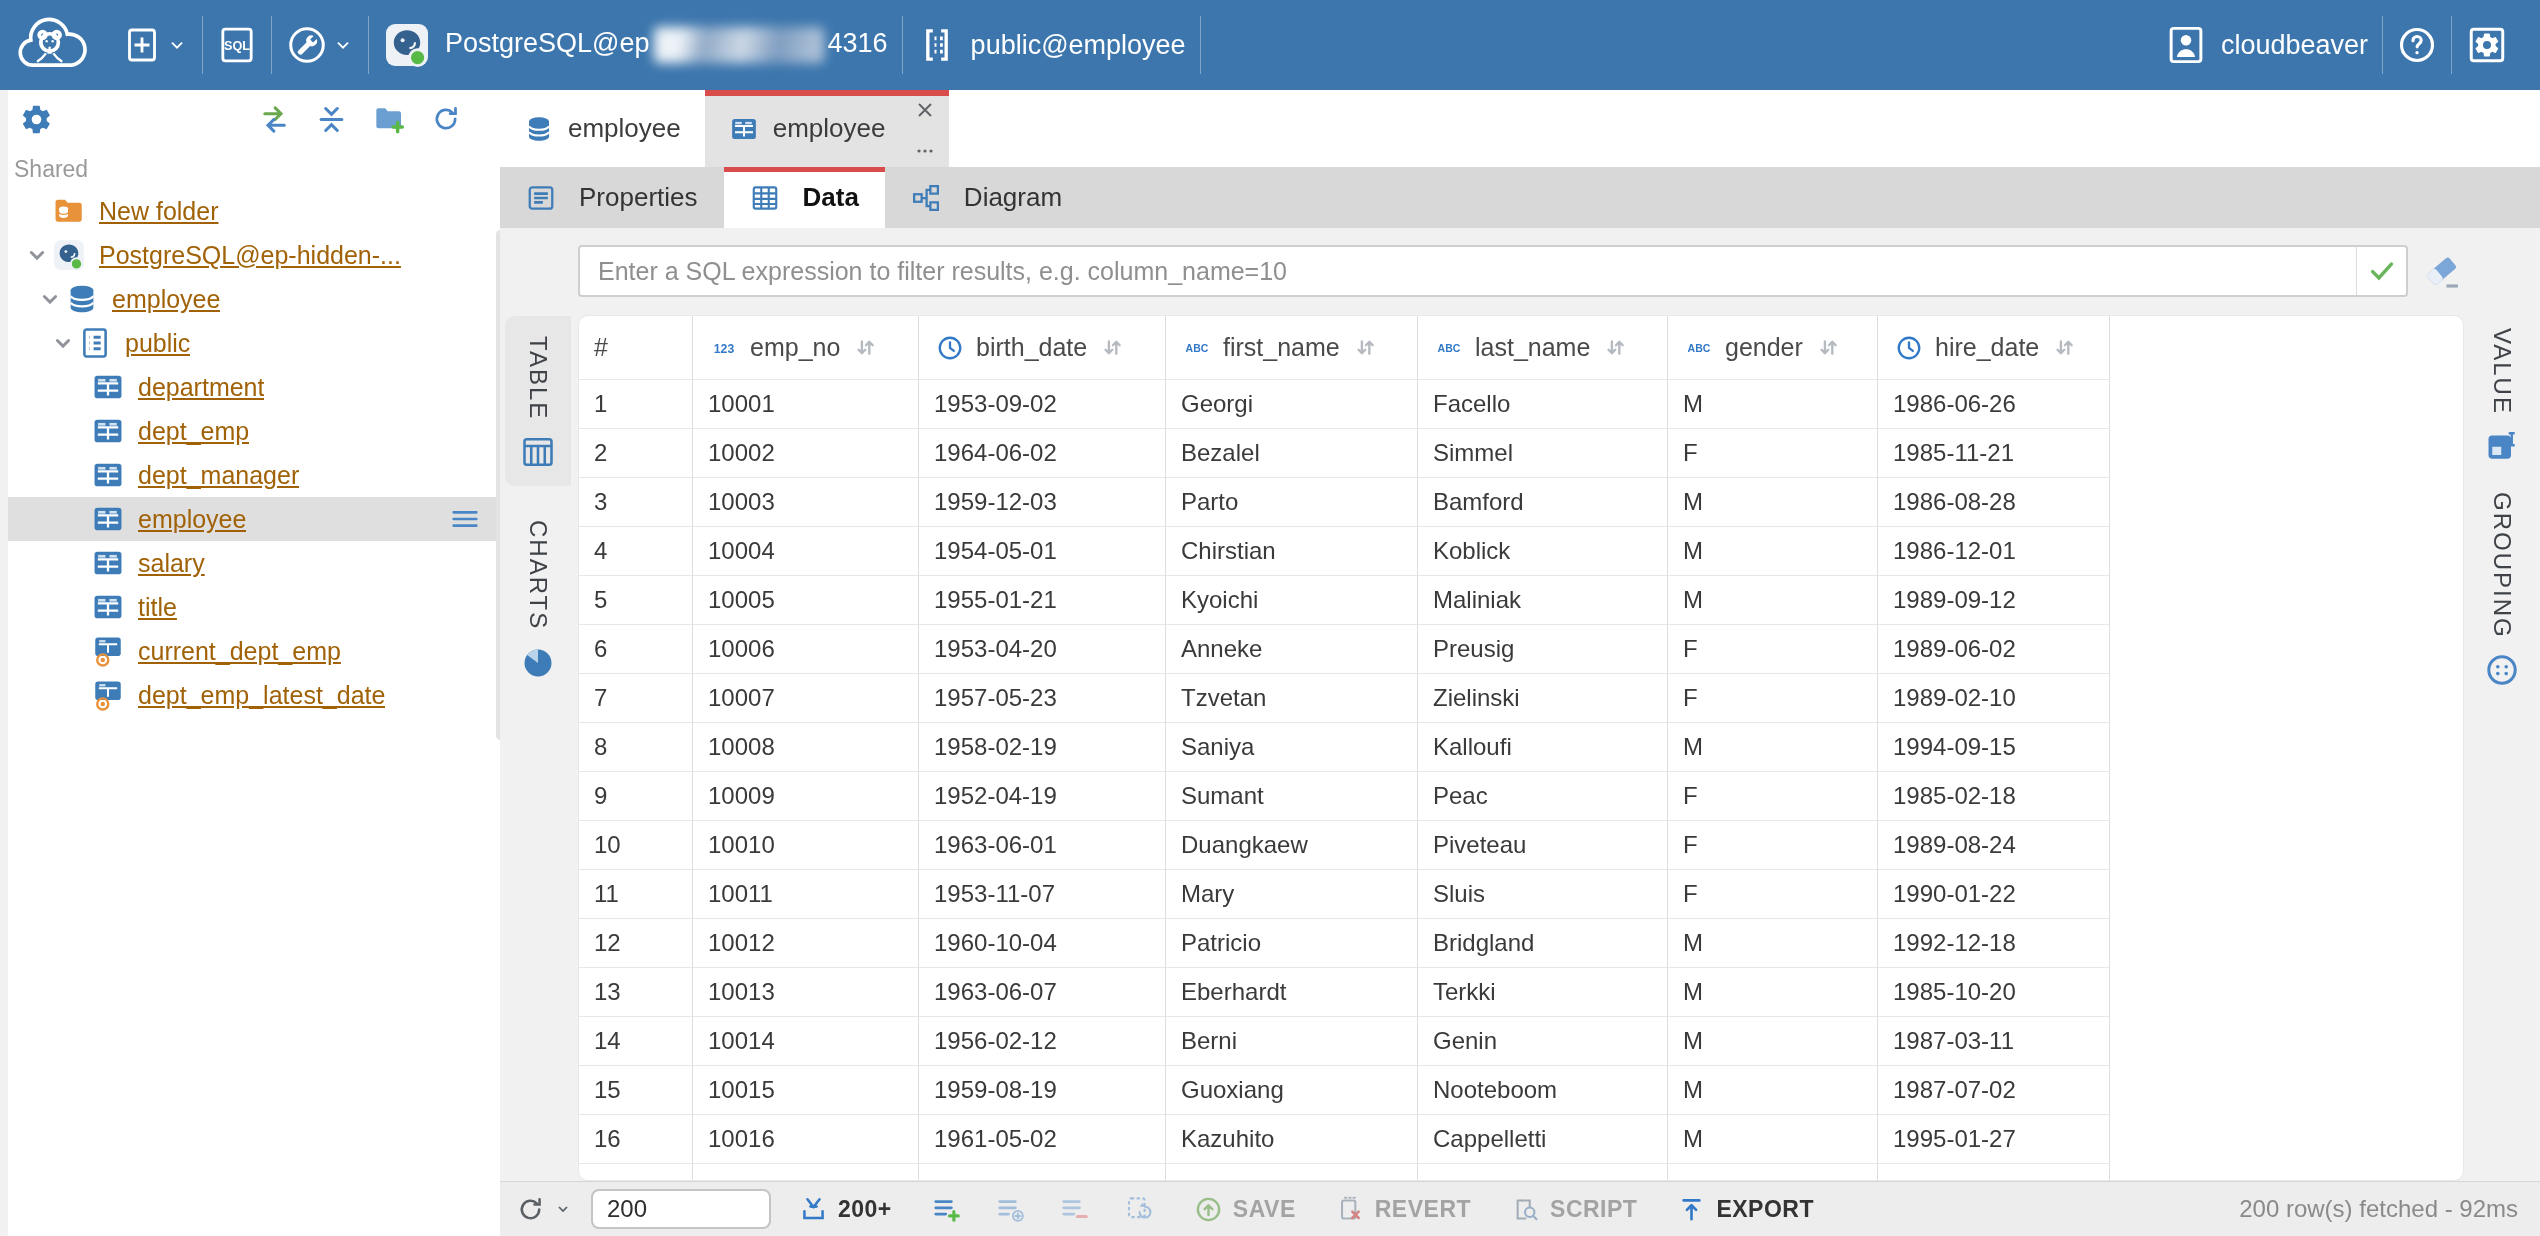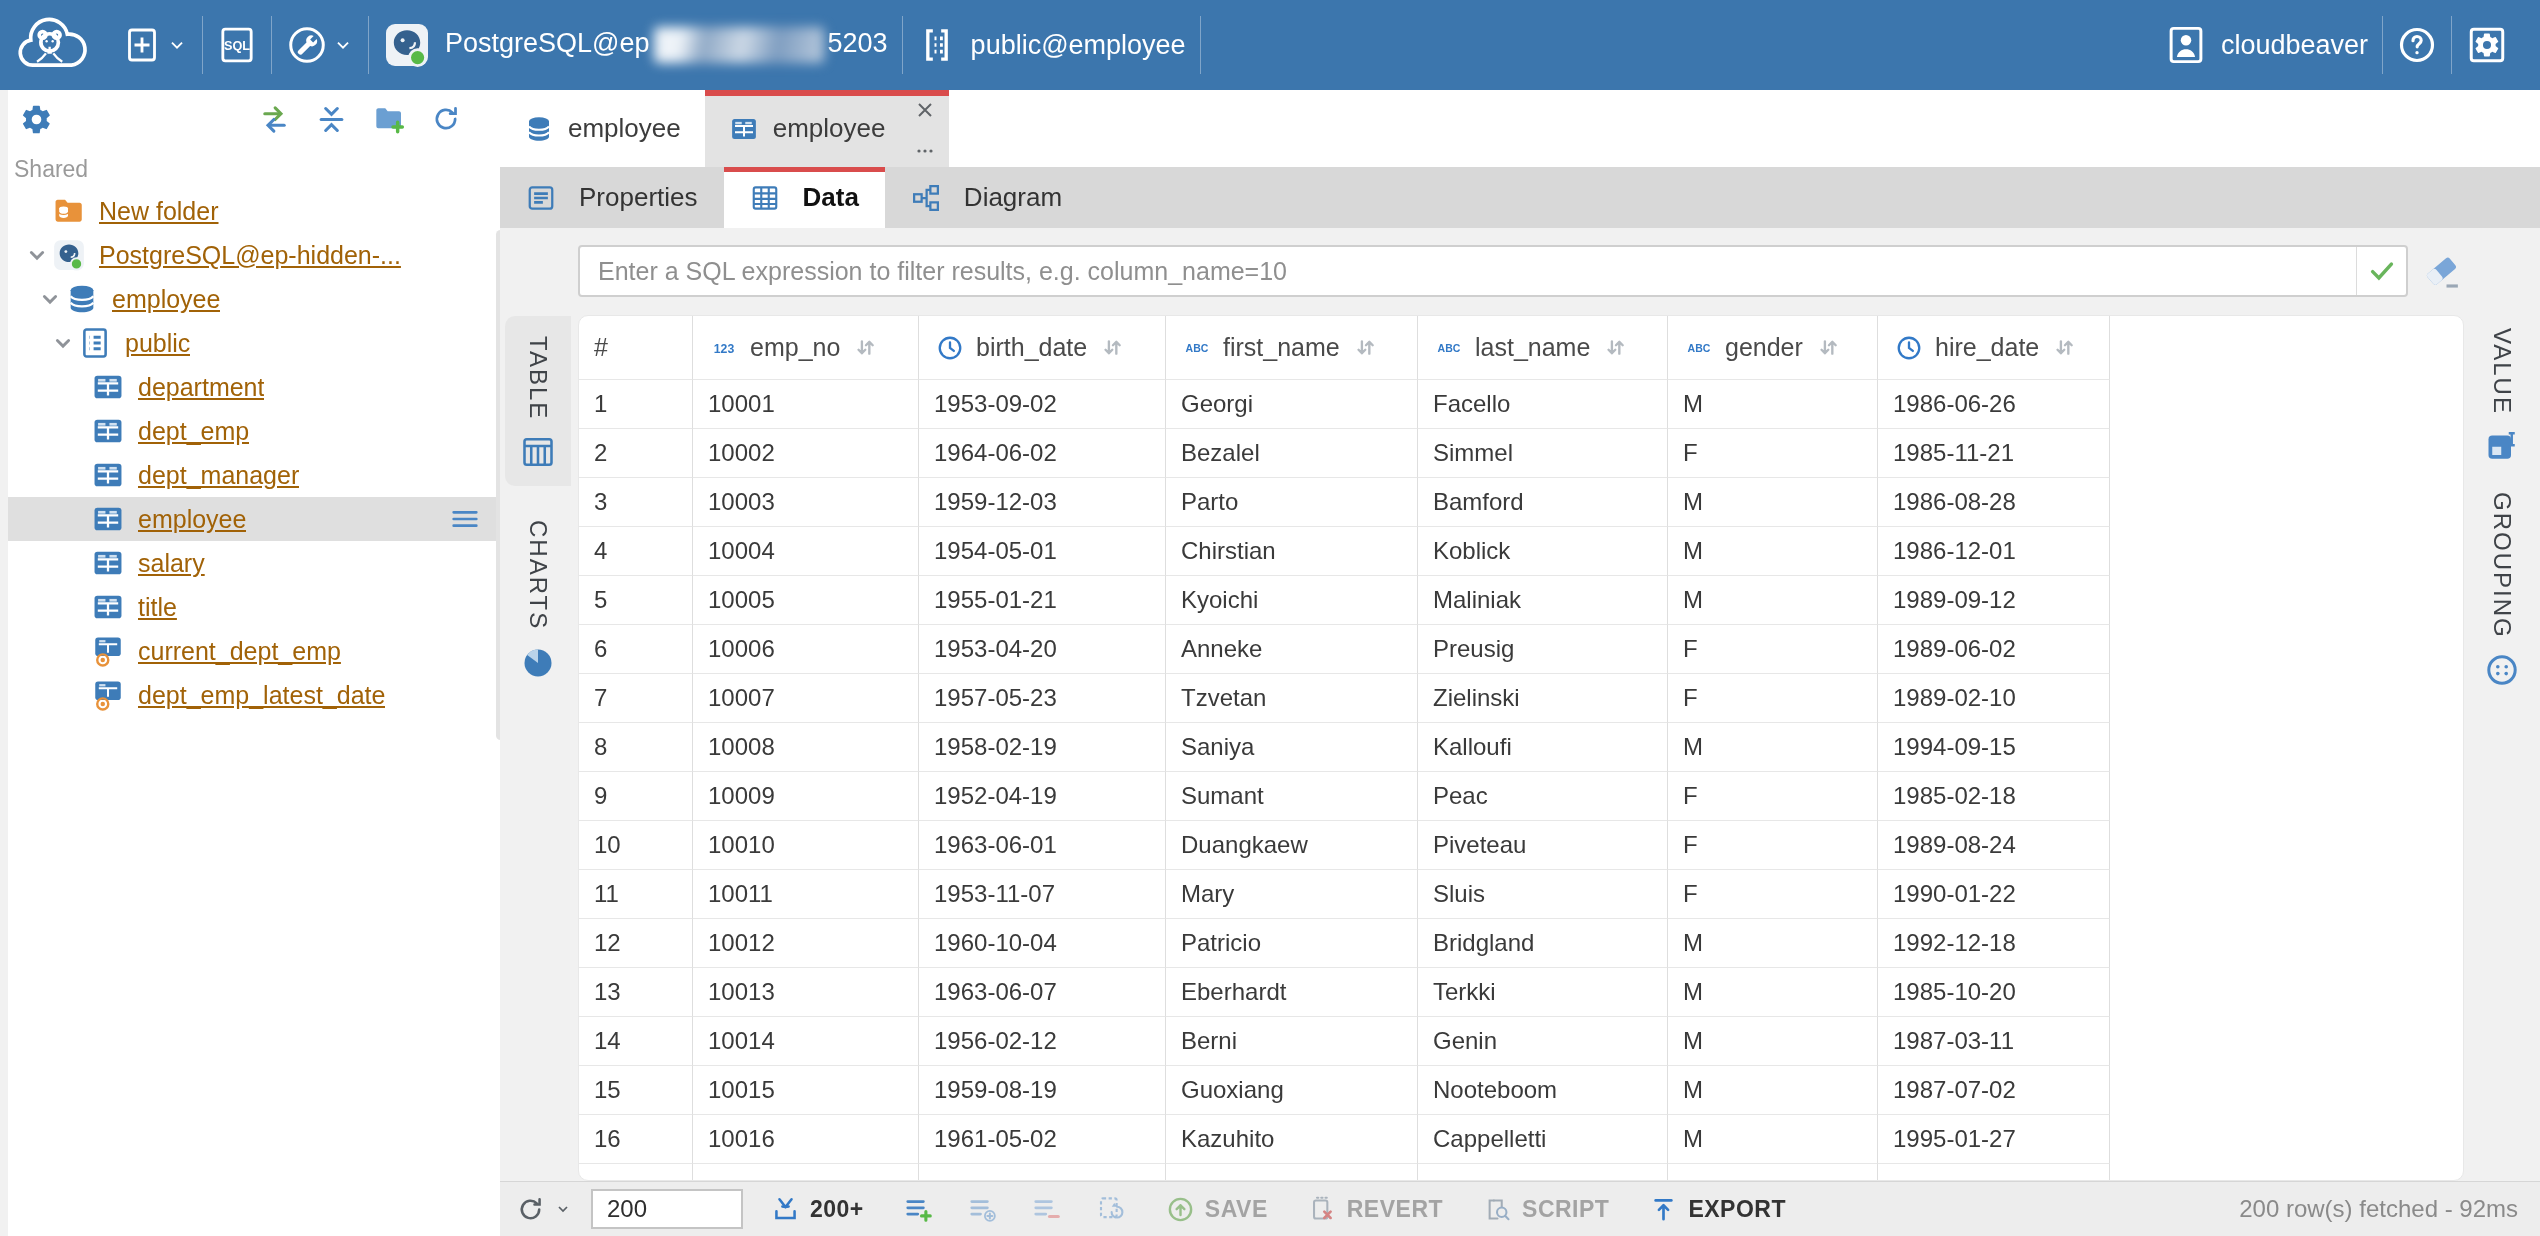--- a/index.html
+++ b/index.html
@@ -95,21 +95,21 @@
   .type-ico { width:32px; height:28px; }
   .sort-ico { width:27px; height:27px; margin-left:2px; }
 
   
   .bottom-bar { position:absolute; left:0; right:0; bottom:0; height:55px; background:#ededed;
     border-top:1px solid #d6d6d6; display:flex; align-items:center; padding-left:16px; }
   .tb-item { display:flex; align-items:center; gap:10px; cursor:pointer; flex:none; }
   .tb-item .icon { width:29px; height:29px; }
   .tb-label { font-size:23px; font-weight:bold; letter-spacing:.5px; color:#333; }
   .tb-item.disabled .tb-label { color:#a3a3a3; }
-  .fetch-input { width:152px; height:40px; border:2px solid #c4c4c4; border-radius:0;
+  .fetch-input { width:180px; height:40px; border:2px solid #c4c4c4; border-radius:8px;
     font-size:24px; padding:0 14px; color:#2e2e2e; font-family:"Liberation Sans",sans-serif; outline:none; background:#fff; }
   .status-text { position:absolute; right:22px; font-size:24px; color:#8a8a8a; }.gap20{width:20px;flex:none}.gap28{width:28px;flex:none}
   .gap34{width:34px;flex:none}.gap40{width:40px;flex:none}
 </style>
 </head>
 <body>
 
 <div class="app">
 
   <header class="top-header">
@@ -167,21 +167,21 @@
     <div class="hbtn">
       <span class="icon" style="width:48px;height:48px;margin-right:14px">
           <svg viewBox="0 0 24 24">
             <rect x="1.5" y="1.5" width="21" height="21" rx="4.5" fill="#eef2f6"></rect>
             <path d="M12 4.6c3.7 0 6.6 2.7 6.6 6.1 0 2.6-1.5 4.7-3.5 5.5.2.8.8 1.4 1.5 1.7-1.2.5-2.7.1-3.4-1-.4.1-.8.1-1.2.1-3.7 0-6.6-2.7-6.6-6.2s2.9-6.2 6.6-6.2z" fill="#35618e"></path>
             <circle cx="9.8" cy="9.6" r="1" fill="#eef2f6"></circle>
             <path d="M13.2 13.6c1.7-.1 2.8-1.3 2.8-3" stroke="#eef2f6" stroke-width="1.1" fill="none"></path>
             <circle cx="17.3" cy="18.3" r="4" fill="#58b947" stroke="#eef2f6" stroke-width="1.4"></circle>
           </svg>
         </span>
-      <span class="htext"><span>PostgreSQL@ep</span><span class="redacted"></span><span>5203</span></span>
+      <span class="htext"><span>PostgreSQL@ep</span><span class="redacted"></span><span>4316</span></span>
     </div>
     <div class="hsep"></div>
     <div class="hbtn">
       <span class="icon" style="width:40px;height:40px;margin-right:14px">
           <svg viewBox="0 0 24 24" fill="none" stroke="currentColor" stroke-width="2">
             <path d="M9.5 3.5H6.5v17h3M14.5 3.5h3v17h-3"></path>
             <path d="M10.5 8h1.2M10.5 12h1.2M10.5 16h1.2M13.8 8h1.7M13.8 12h1.7M13.8 16h1.7" stroke-width="2.2"></path>
           </svg>
         </span>
       <span class="htext">public@employee</span>

